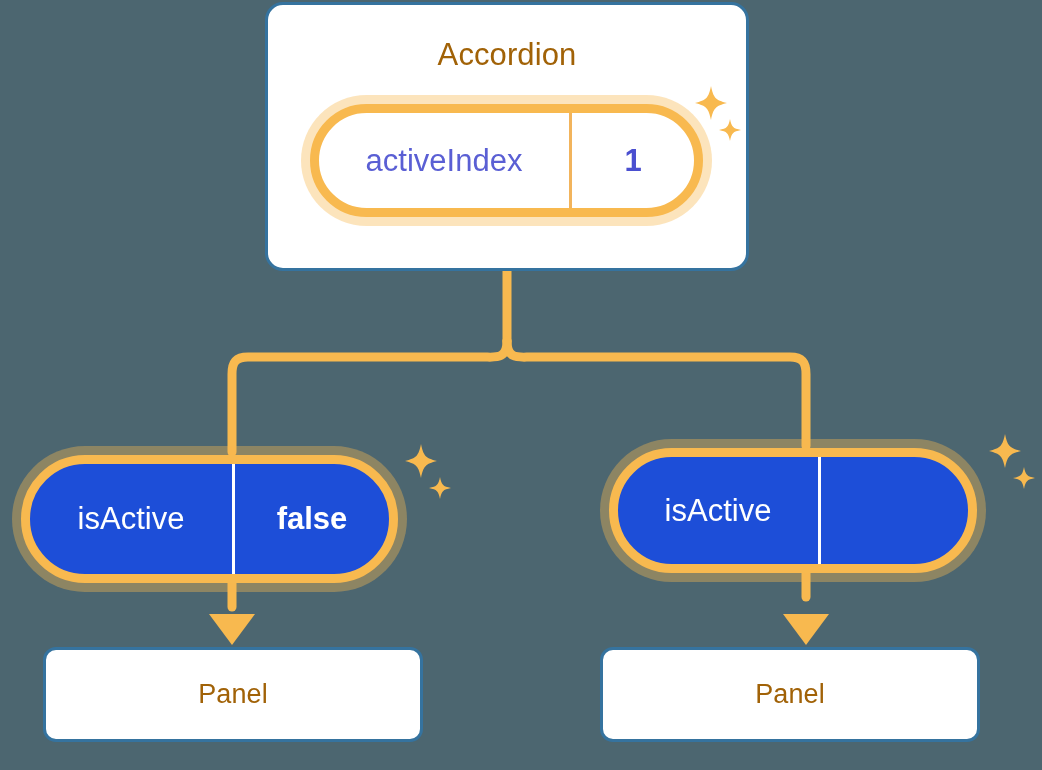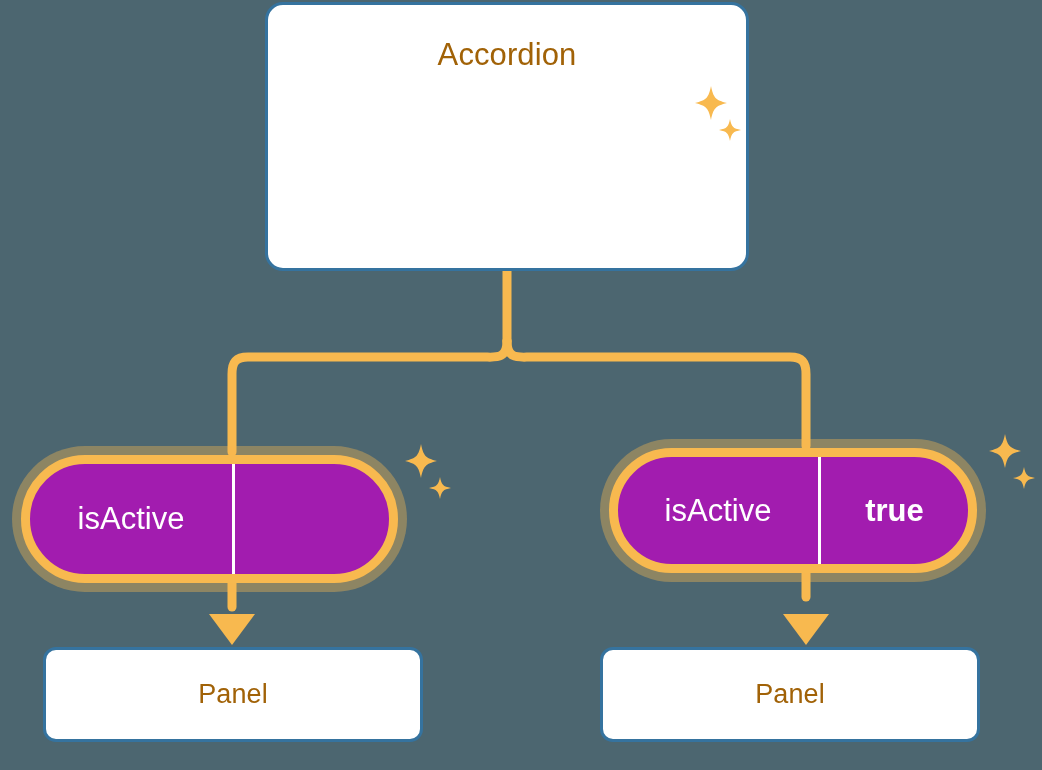--- a/index.html
+++ b/index.html
@@ -115,21 +115,21 @@
   }
   #pill-active-index .pill-seg.val {
     flex: 1 1 auto;
     color: #4a4fd0;
     font-size: 31px;
     font-weight: bold;
   }
 
   
   .pill-solid {
-    background: #a21caf;
+    background: #1d4ed8;
     overflow: hidden;
   }
   .pill-solid .pill-seg.key {
     color: #ffffff;
     font-size: 31px;
   }
   .pill-solid .pill-seg.val {
     color: #ffffff;
     font-size: 31px;
     font-weight: bold;
@@ -183,46 +183,50 @@
     </g>
 
     <path fill="#f8b94f" d="M232,645 L209,614 L255,614 Z"></path>
     <path fill="#f8b94f" d="M806,645 L783,614 L829,614 Z"></path>
   </svg>
 
   <div class="card" id="accordion-card">
     <div class="card-title">Accordion</div>
   </div>
 
+  <div class="pill" id="pill-active-index">
+    <div class="pill-seg key">activeIndex</div>
+    <div class="pill-seg val">1</div>
+  </div>
 
   <svg class="sparkle-group" id="sparkle-top" width="60" height="70" viewBox="0 0 60 70" aria-hidden="true">
     <path fill="#f8b94f" d="M23,2 C25.5,14 27.5,16 39,19 C27.5,22 25.5,24 23,36
              C20.5,24 18.5,22 7,19 C18.5,16 20.5,14 23,2 Z"></path>
     <path fill="#f8b94f" d="M42,35 C43.6,43 44.9,44.3 53,46 C44.9,47.7 43.6,49 42,57
              C40.4,49 39.1,47.7 31,46 C39.1,44.3 40.4,43 42,35 Z"></path>
   </svg>
 
   <div class="pill pill-solid" id="pill-left">
     <div class="pill-seg key">isActive</div>
+    <div class="pill-seg val">false</div>
   </div>
 
   <svg class="sparkle-group" id="sparkle-left" width="60" height="70" viewBox="0 0 60 70" aria-hidden="true">
     <path fill="#f8b94f" d="M23,2 C25.5,14 27.5,16 39,19 C27.5,22 25.5,24 23,36
              C20.5,24 18.5,22 7,19 C18.5,16 20.5,14 23,2 Z"></path>
     <path fill="#f8b94f" d="M42,35 C43.6,43 44.9,44.3 53,46 C44.9,47.7 43.6,49 42,57
              C40.4,49 39.1,47.7 31,46 C39.1,44.3 40.4,43 42,35 Z"></path>
   </svg>
 
   <div class="card panel-card" id="panel-left">
     <div class="card-title">Panel</div>
   </div>
 
   <div class="pill pill-solid" id="pill-right">
     <div class="pill-seg key">isActive</div>
-    <div class="pill-seg val">true</div>
   </div>
 
   <svg class="sparkle-group" id="sparkle-right" width="60" height="70" viewBox="0 0 60 70" aria-hidden="true">
     <path fill="#f8b94f" d="M23,2 C25.5,14 27.5,16 39,19 C27.5,22 25.5,24 23,36
              C20.5,24 18.5,22 7,19 C18.5,16 20.5,14 23,2 Z"></path>
     <path fill="#f8b94f" d="M42,35 C43.6,43 44.9,44.3 53,46 C44.9,47.7 43.6,49 42,57
              C40.4,49 39.1,47.7 31,46 C39.1,44.3 40.4,43 42,35 Z"></path>
   </svg>
 
   <div class="card panel-card" id="panel-right">

